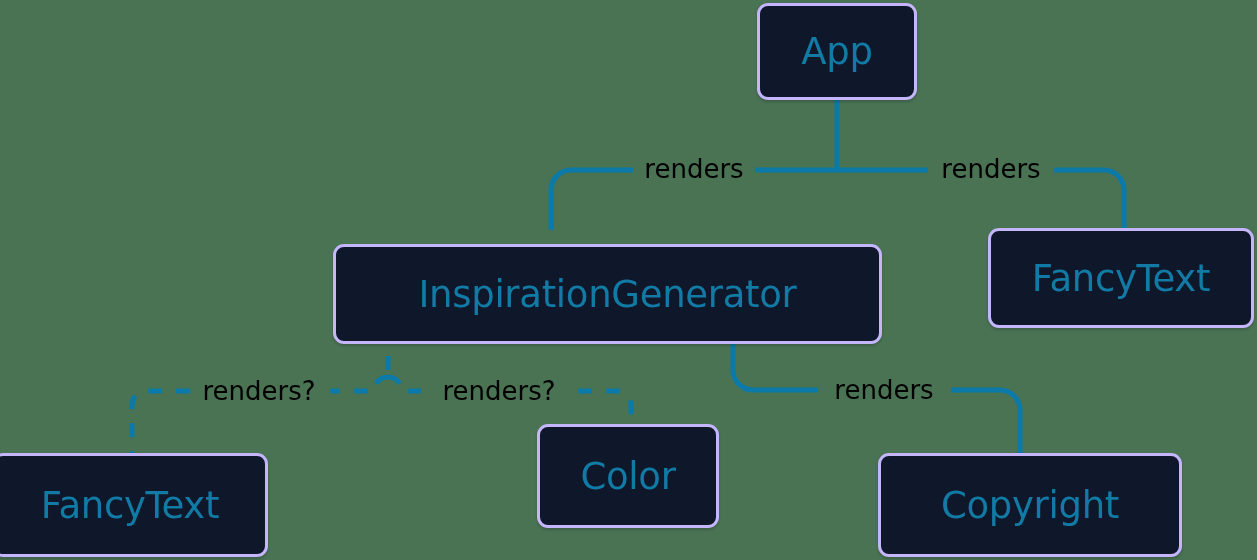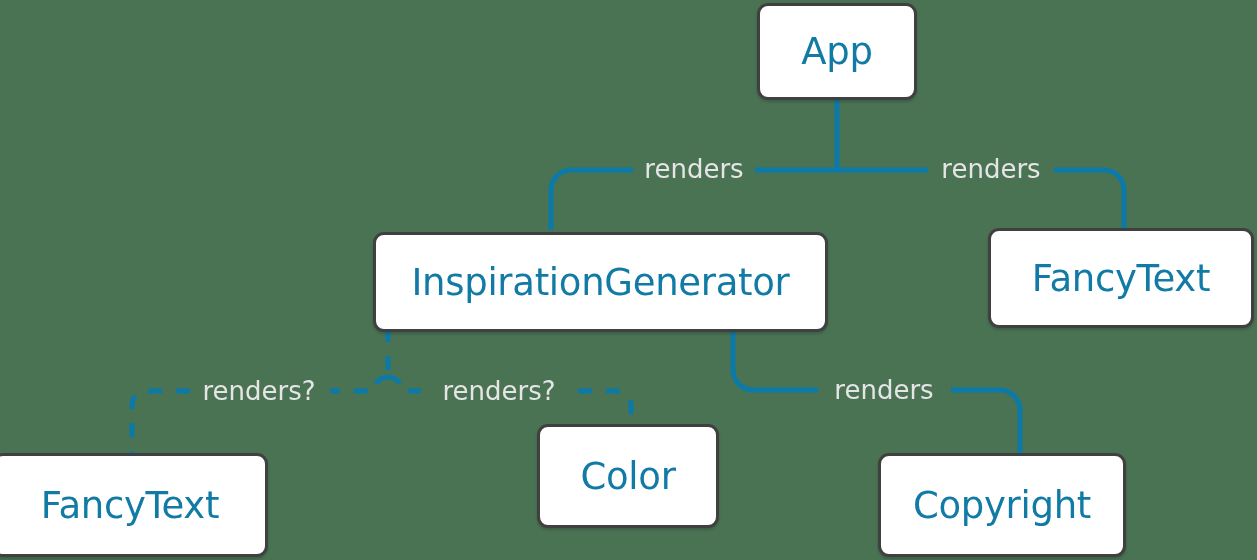--- a/index.html
+++ b/index.html
@@ -30,40 +30,40 @@
     stroke: #0b7aa8;
     stroke-width: 5;
     stroke-linecap: butt;
   }
   .edge-line.dashed {
     stroke-dasharray: 14 14;
     stroke-width: 5;
   }
   .node-box {
     position: absolute;
-    background: #ffffff;
-    border: 3px solid #404040;
+    background: #0f172a;
+    border: 3px solid #c4b5fd;
     border-radius: 11px;
     box-sizing: border-box;
     display: flex;
     align-items: center;
     justify-content: center;
     box-shadow: 0 2px 3px rgba(0,0,0,0.18);
   }
   .node-label {
     color: #117ba5;
     font-size: 37px;
     font-weight: 400;
     letter-spacing: -0.3px;
     white-space: nowrap;
     line-height: 1;
   }
   .edge-label {
     position: absolute;
-    color: #e5e5e5;
+    color: #000000;
     font-size: 26px;
     font-weight: 500;
     white-space: nowrap;
     line-height: 1;
     transform: translate(-50%, -50%);
     background: #4a7354;
     padding: 0 9px;
   }
 </style>
 </head>
@@ -90,37 +90,37 @@
     <path class="edge-line dashed" d="M 578 391 L 617 391 A 14 14 0 0 1 631 405 L 631 455"></path>
 
     <path class="edge-line" d="M 733 328 L 733 370 A 20 20 0 0 0 753 390 L 818 390"></path>
     <path class="edge-line" d="M 951 390 L 1000 390 A 20 20 0 0 1 1020 410 L 1020 455"></path>
   </svg>
 
   <div class="node-box" style="left:757px; top:3px; width:160px; height:97px;">
     <span class="node-label">App</span>
   </div>
 
-  <div class="node-box" style="left:333px; top:232px; width:455px; height:100px;margin-left:40px;">
+  <div class="node-box" style="left:333px; top:244px; width:549px; height:100px;">
     <span class="node-label">InspirationGenerator</span>
   </div>
 
   <div class="node-box" style="left:988px; top:228px; width:266px; height:100px;">
     <span class="node-label">FancyText</span>
   </div>
 
   <div class="node-box" style="left:-8px; top:453px; width:276px; height:104px;">
     <span class="node-label">FancyText</span>
   </div>
 
   <div class="node-box" style="left:537px; top:424px; width:182px; height:104px;">
     <span class="node-label">Color</span>
   </div>
 
-  <div class="node-box" style="left:878px; top:453px; width:248px; height:104px;">
+  <div class="node-box" style="left:878px; top:453px; width:304px; height:104px;">
     <span class="node-label">Copyright</span>
   </div>
 
   <div class="edge-label" style="left:694px; top:169px;">renders</div>
   <div class="edge-label" style="left:991px; top:169px;">renders</div>
   <div class="edge-label" style="left:259px; top:391px;">renders?</div>
   <div class="edge-label" style="left:499px; top:391px;">renders?</div>
   <div class="edge-label" style="left:884px; top:390px;">renders</div>
 
 </div>

